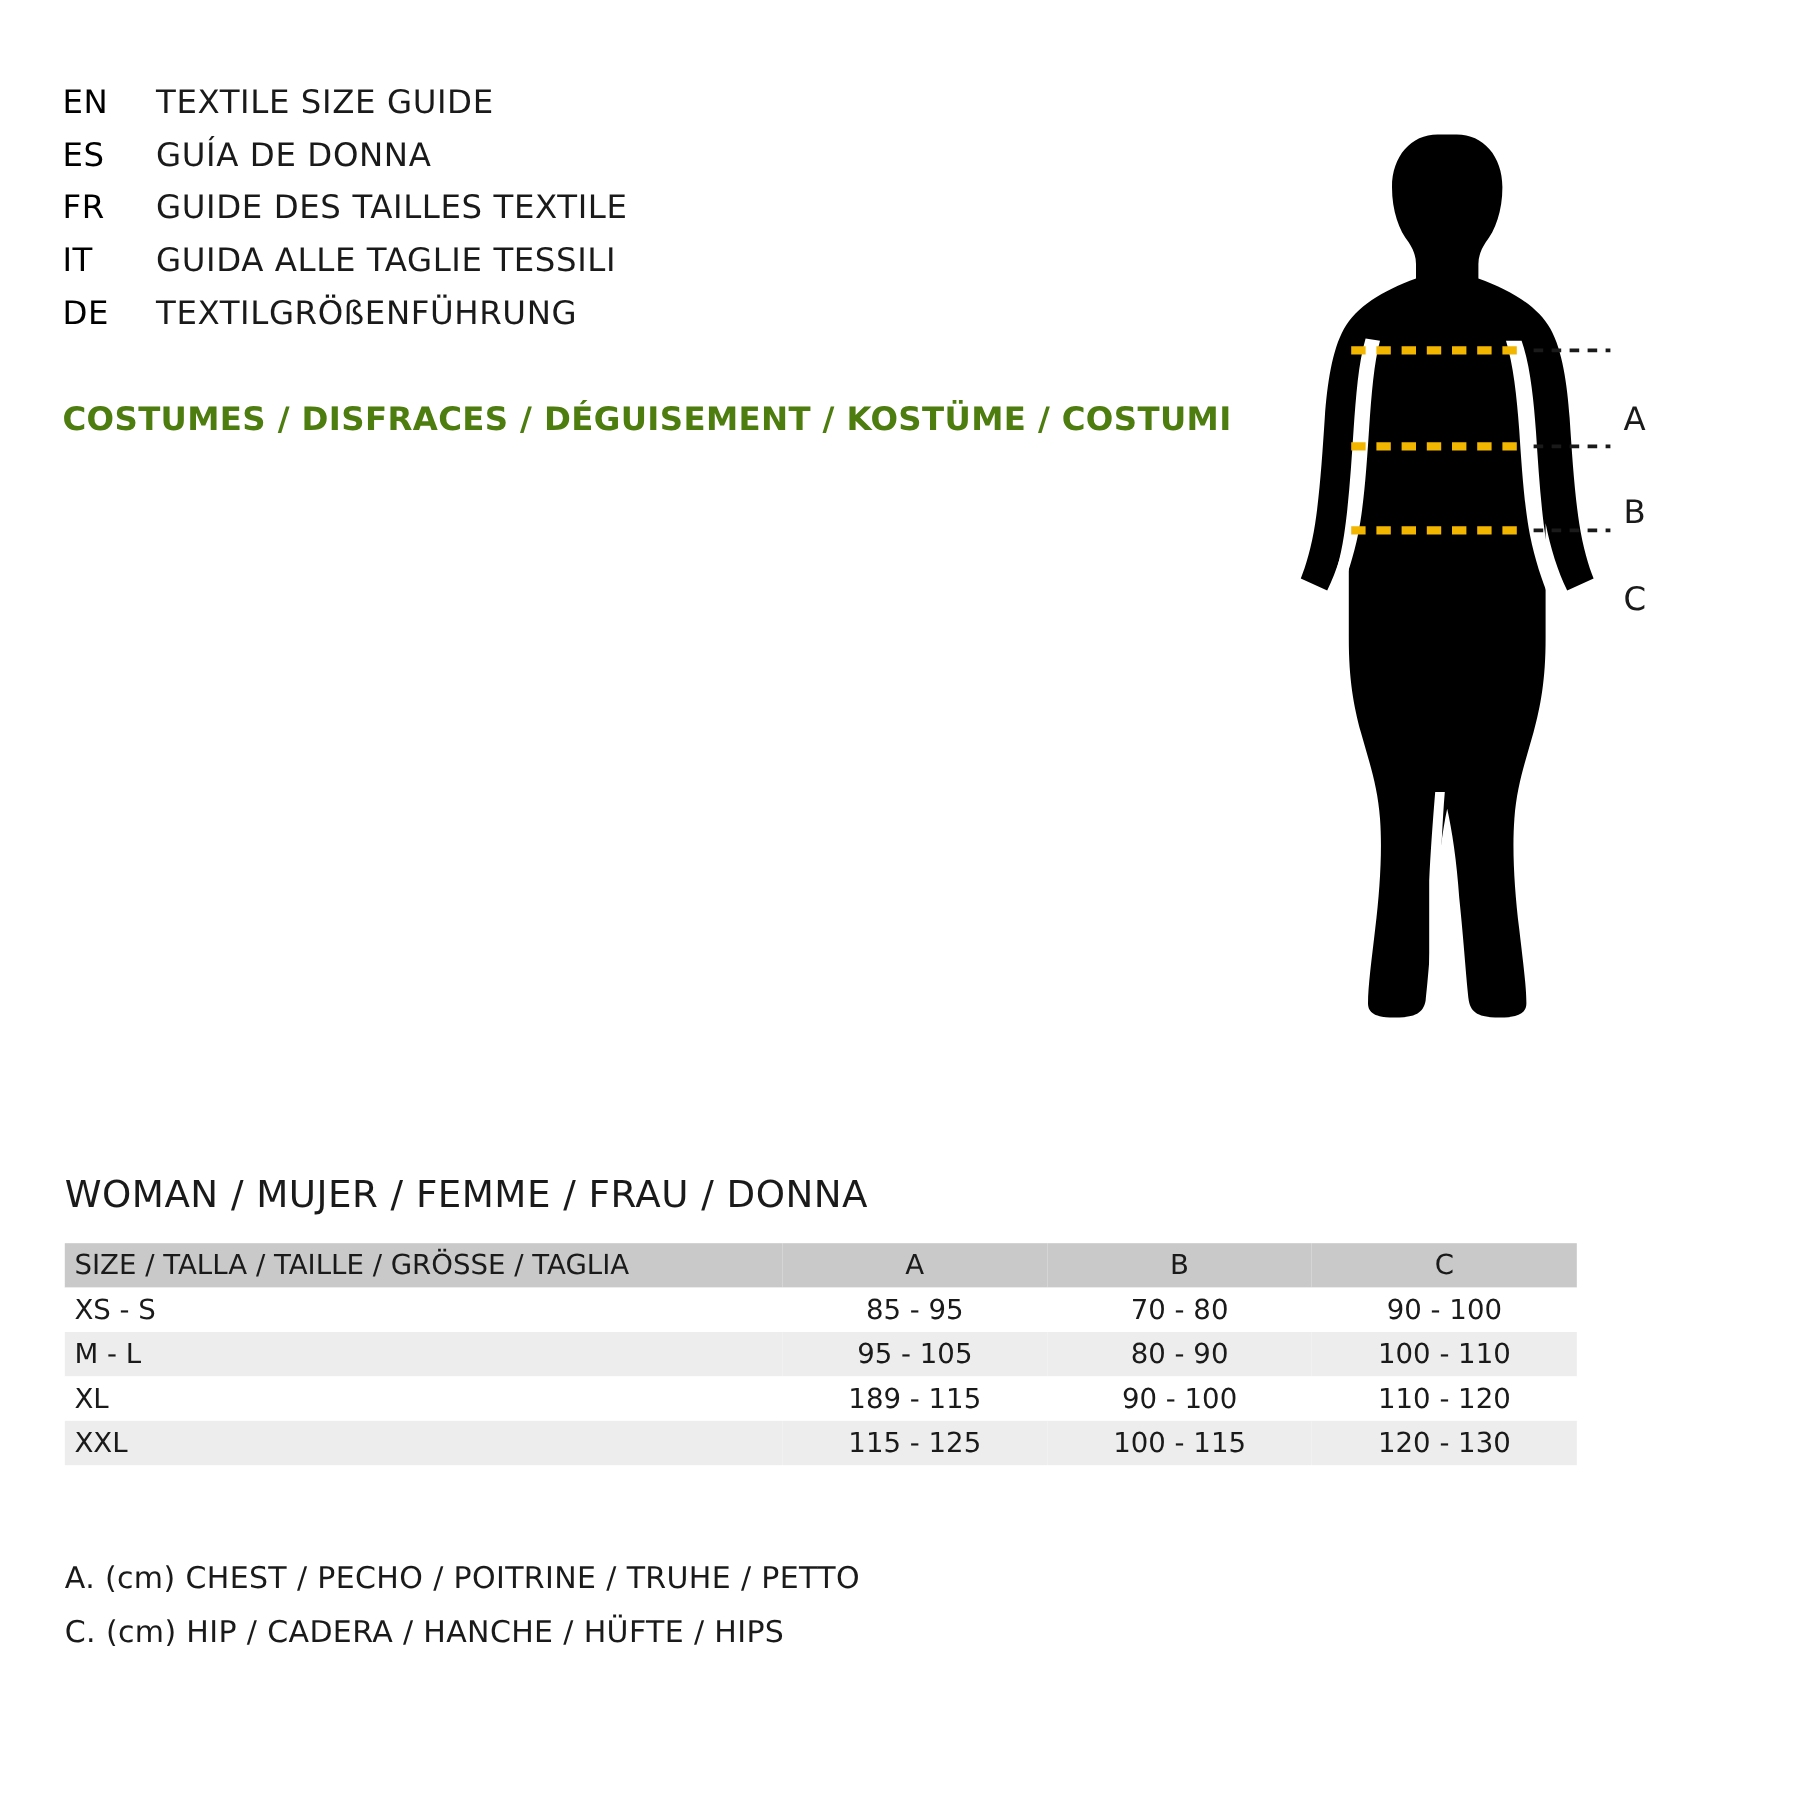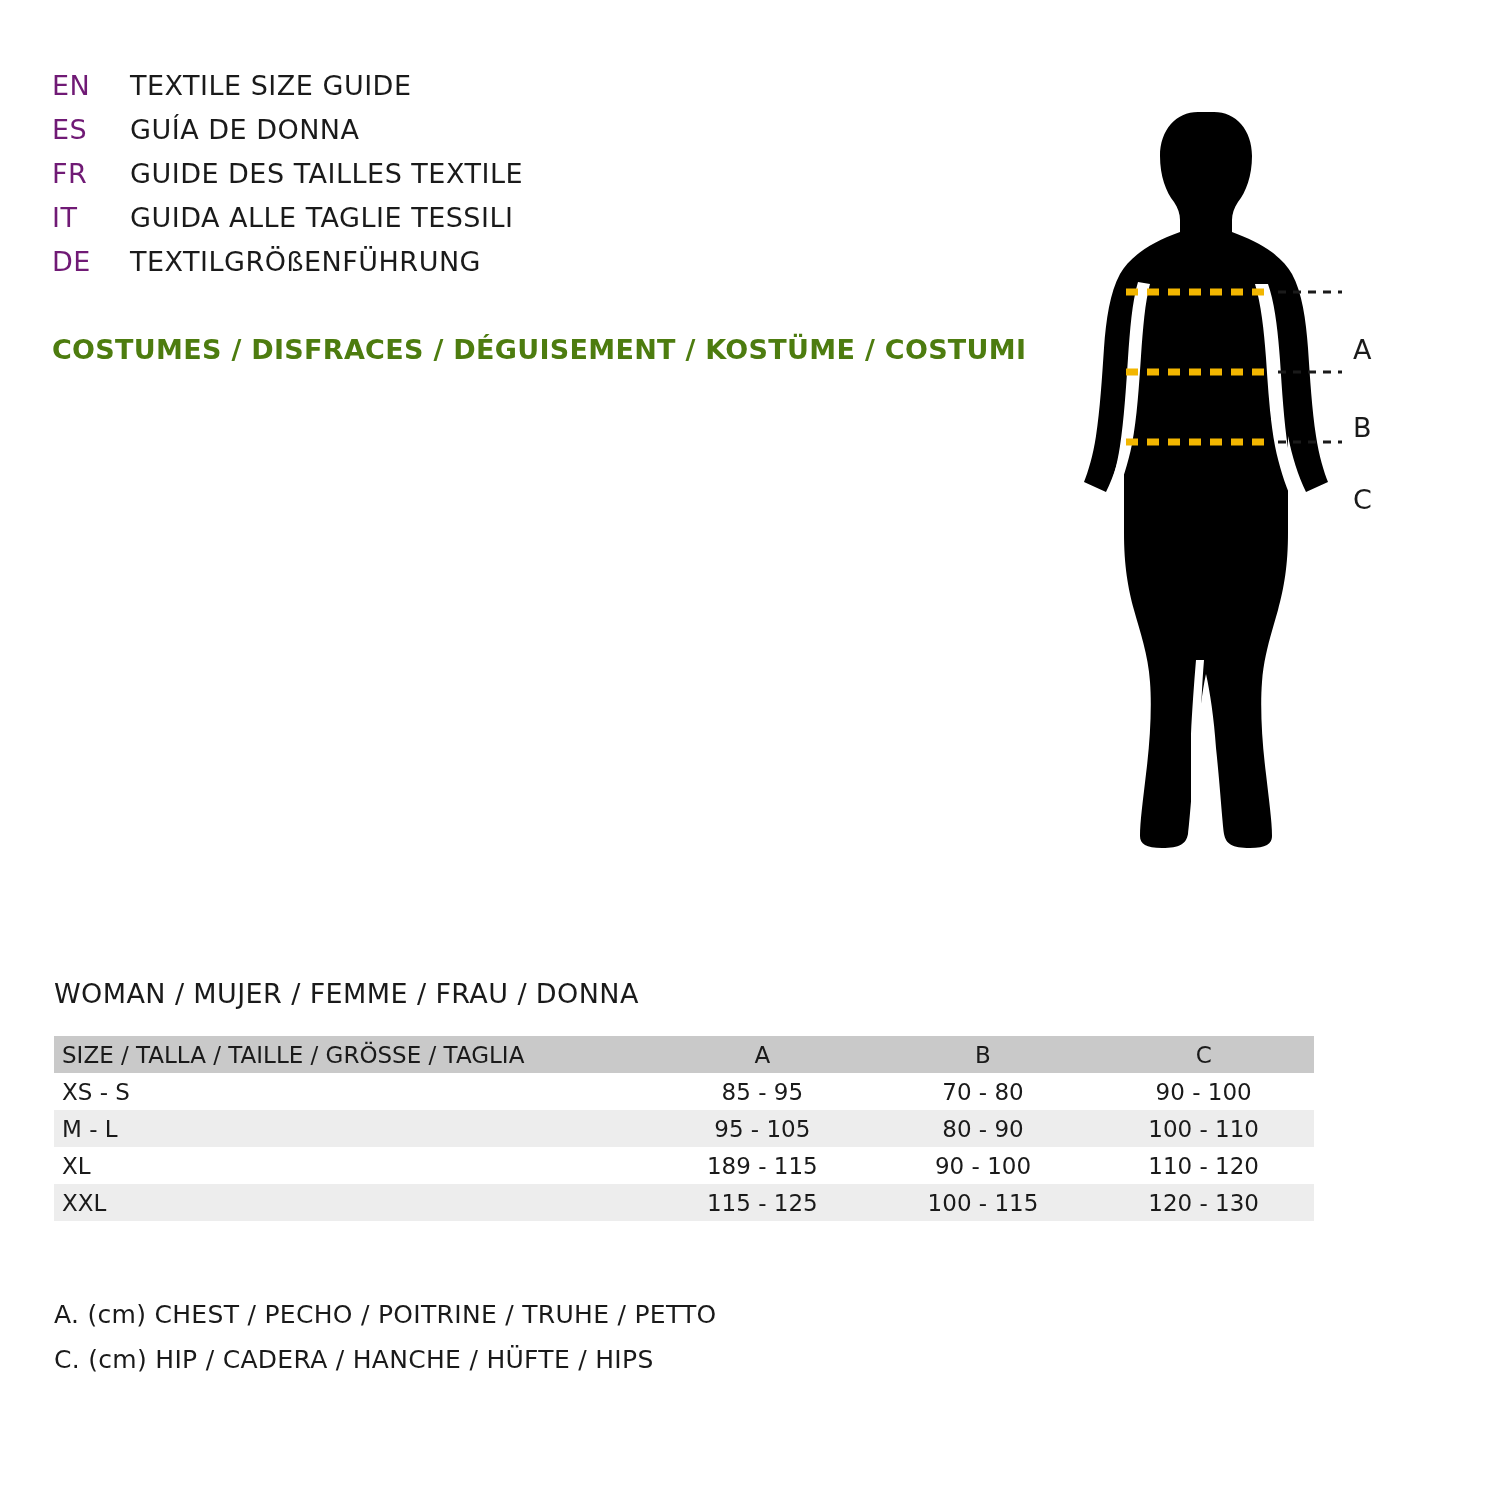--- a/index.html
+++ b/index.html
@@ -25,21 +25,21 @@
   }
   .lang-row {
     display: flex;
     align-items: baseline;
     height: 44px;
   }
   .lang-code {
     width: 78px;
     font-size: 27px;
     letter-spacing: 0.5px;
-    color: #701a75;
+    color: #000000;
   }
   .lang-text {
     font-size: 27px;
     letter-spacing: 0.5px;
     color: #1a1a1a;
     white-space: nowrap;
   }
   .category-line {
     position: absolute;
     left: 52px;
@@ -70,21 +70,21 @@
   }
   .label-a { left: 303px; top: 274px; }
   .label-b { left: 303px; top: 352px; }
   .label-c { left: 303px; top: 424px; }
 
   
   .table-heading {
     position: absolute;
     left: 54px;
     top: 978px;
-    font-size: 27px;
+    font-size: 31px;
     letter-spacing: 0.4px;
     color: #1a1a1a;
     white-space: nowrap;
   }
   table.size-table {
     position: absolute;
     left: 54px;
     top: 1036px;
     width: 1260px;
     border-collapse: collapse;

